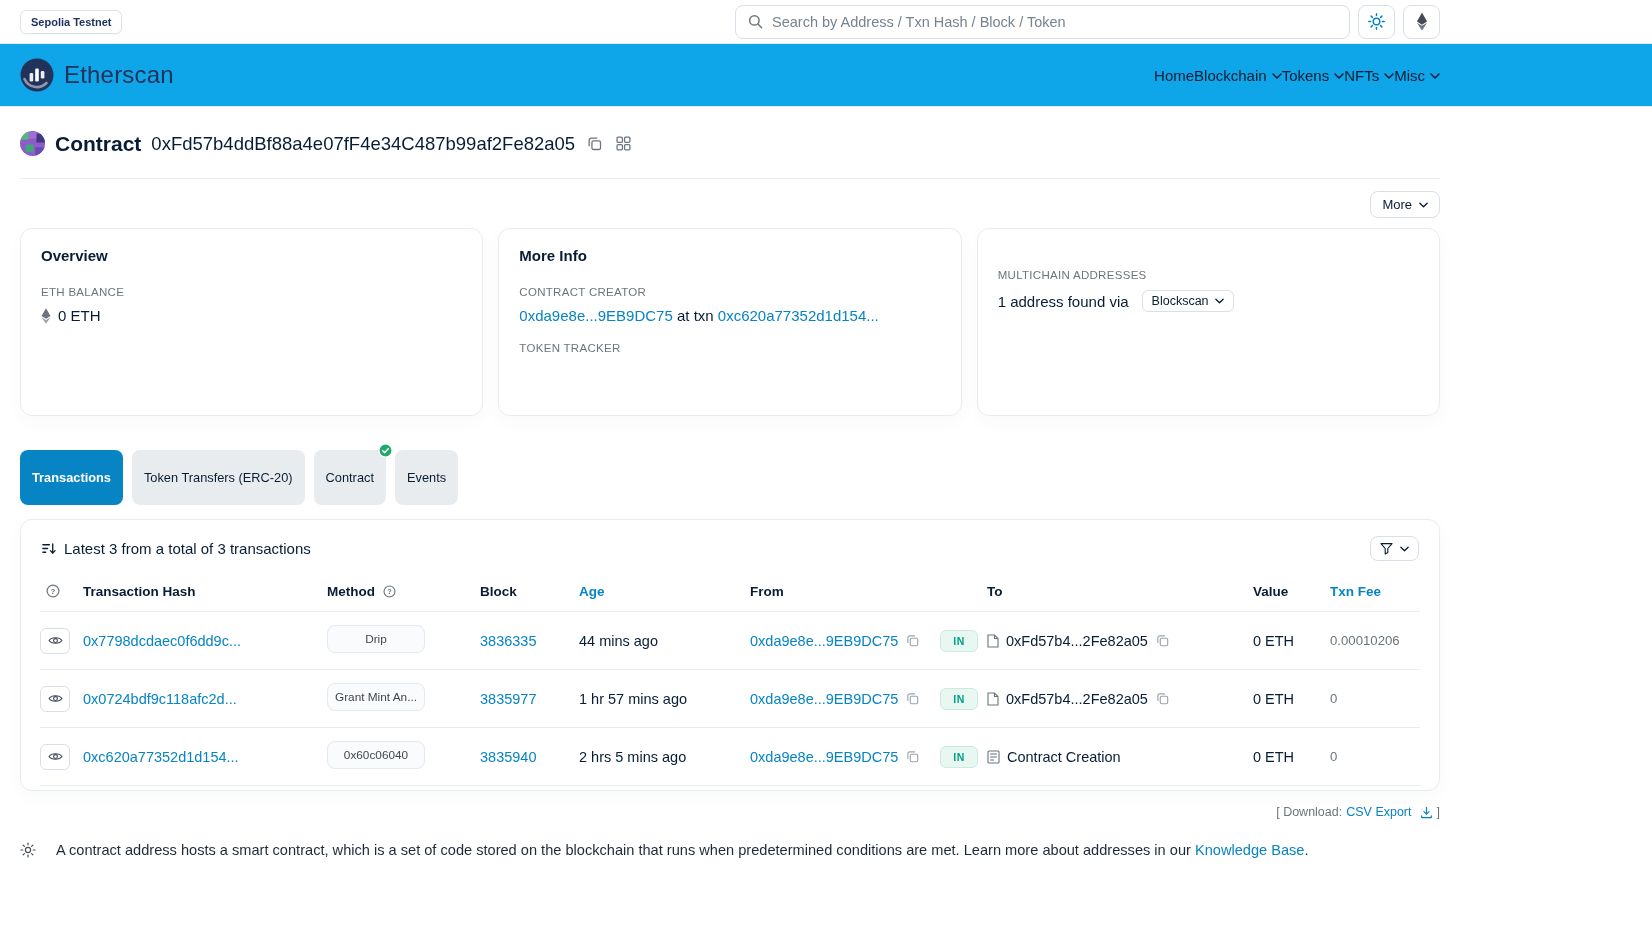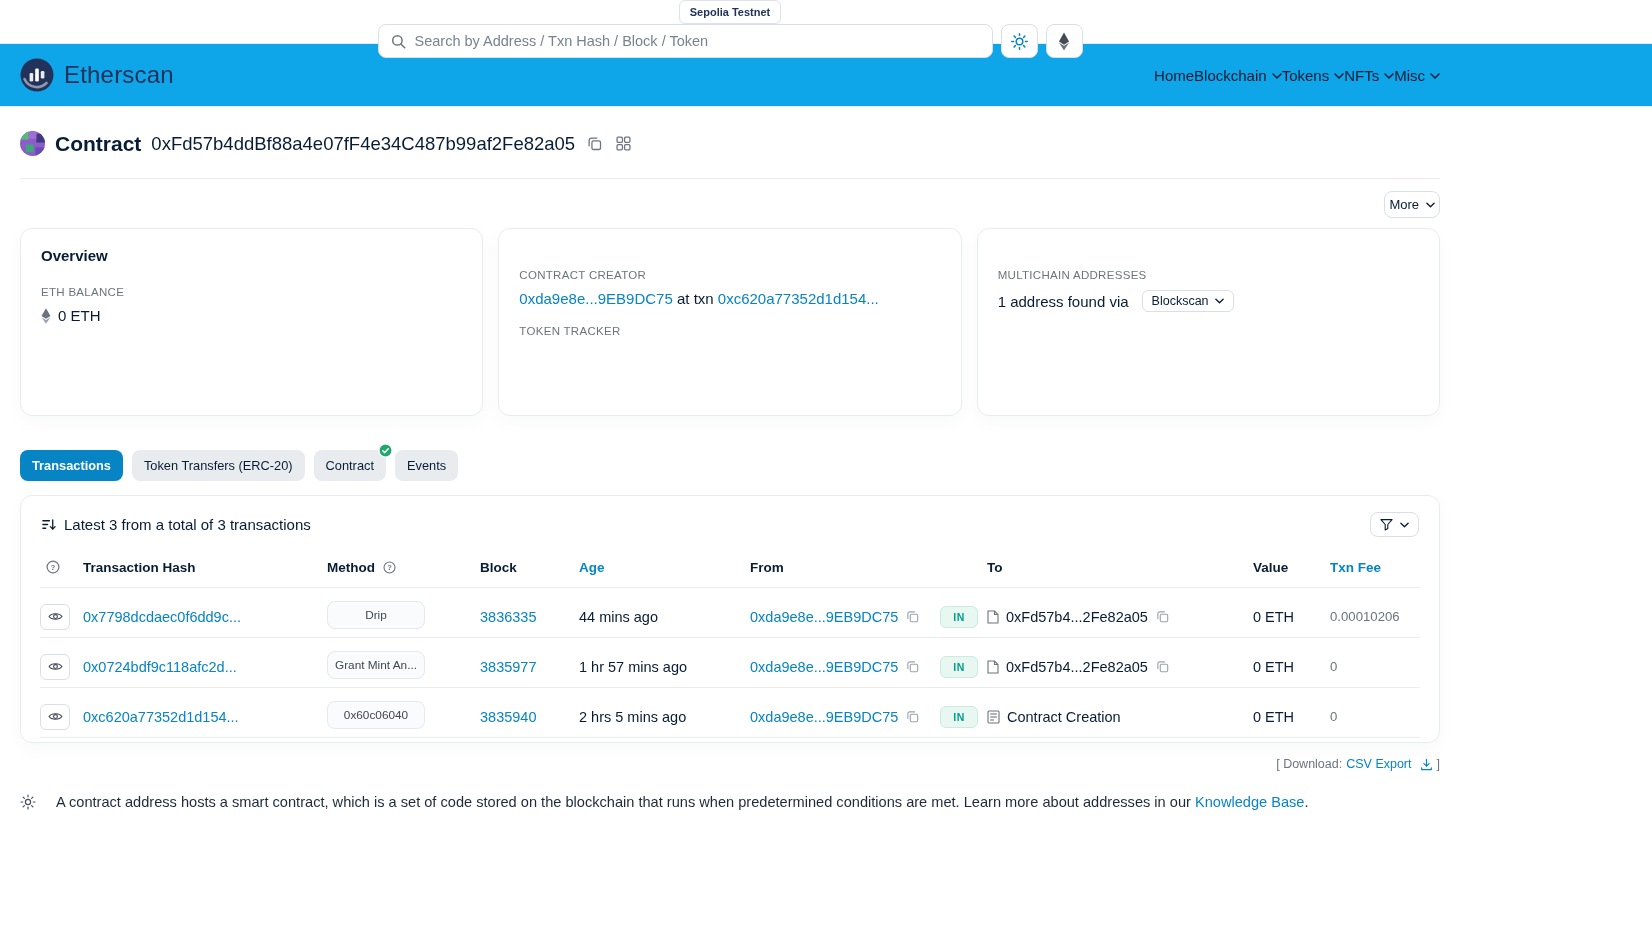--- a/index.html
+++ b/index.html
@@ -11,21 +11,21 @@
     overflow:hidden;
     font-size:14px;
   }
   a { color:#0784c3; text-decoration:none; cursor:pointer; }
   button { font-family:inherit; cursor:pointer; }
 
   .container { width:1420px; margin-left:20px; }
 
   
   .topbar { height:44px; border-bottom:1px solid #e9ecef; background:#fff; }
-  .topbar-inner { width:1420px; margin-left:20px; height:100%; display:flex; align-items:center; justify-content:space-between;flex-direction:column; }
+  .topbar-inner { width:1420px; margin-left:20px; height:100%; display:flex; align-items:center; justify-content:space-between; }
   .network-badge {
     border:1px solid #dde3ec; background:#fff; border-radius:6px;
     padding:5px 10px; font-size:11px; font-weight:700; color:#21325b;
     box-shadow:0 1px 2px rgba(33,50,91,.04);
   }
   .topbar-right { display:flex; align-items:center; gap:8px; }
   .searchbox {
     width:615px; height:34px; border:1px solid #d9dfe9; border-radius:8px;
     display:flex; align-items:center; gap:9px; padding:0 12px; background:#fff;
   }
@@ -47,21 +47,21 @@
 
   
   .page-head { margin-top:24px; display:flex; align-items:center; gap:10px; }
   .page-title { font-size:21px; font-weight:700; color:#081d35; }
   .page-address { font-size:18.5px; font-weight:400; color:#081d35; }
   .ghost-icon-btn { background:none; border:none; display:flex; align-items:center; padding:2px; }
   .divider { border:none; border-top:1px solid #e9ecef; margin-top:22px; }
 
   .more-row { display:flex; justify-content:flex-end; margin-top:12px; }
   .btn-outline {
-    display:inline-flex; align-items:center; gap:7px; padding:5px 4px;
+    display:inline-flex; align-items:center; gap:7px; padding:5px 11px;
     border:1px solid #d9dfe9; border-radius:8px; background:#fff;
     font-size:13px; color:#081d35; font-weight:500;
   }
 
   
   .cards { display:flex; gap:15px; margin-top:10px; }
   .card {
     flex:1; height:188px; background:#fff; border:1px solid #e9ecef; border-radius:12px;
     padding:18px 20px; box-shadow:0 6px 18px rgba(33,50,91,.03);
   }
@@ -76,40 +76,40 @@
   }
   .token-circle {
     width:21px; height:21px; border-radius:50%; background:#eef0f4; border:1px solid #e1e5ec;
     display:inline-flex; align-items:center; justify-content:center;
   }
 
   
   .tabs { margin-top:34px; display:flex; gap:9px; }
   .tab {
     position:relative; border:none; border-radius:8px; background:#e9ecef;
-    padding:8px 12px; font-size:12.8px; font-weight:500; color:#081d35;
+    padding:20px 12px; font-size:12.8px; font-weight:500; color:#081d35;
   }
   .tab.active { background:#0784c3; color:#fff; font-weight:600; }
   .tab-check { position:absolute; top:-7px; right:-7px; line-height:0; }
 
   
   .table-card { margin-top:14px; background:#fff; border:1px solid #e9ecef; border-radius:12px; padding-bottom:4px; box-shadow:0 6px 18px rgba(33,50,91,.03); }
   .table-card-head { display:flex; align-items:center; justify-content:space-between; padding:16px 20px 14px; }
   .summary { display:flex; align-items:center; gap:8px; font-size:15px; color:#081d35; }
   .filter-btn { padding:5px 9px; }
 
   .table-wrap { padding:0 19px; }
   table { width:100%; border-collapse:collapse; table-layout:fixed; }
   th {
     text-align:left; font-size:13.5px; font-weight:700; color:#081d35;
     padding:9px 8px 12px 0; border-bottom:1px solid #e9ecef; white-space:nowrap;
   }
   th.th-link a { font-weight:700; }
   th .q-wrap { display:inline-flex; vertical-align:-2px; margin-left:4px; }
-  td { padding:13px 8px 5px 0; border-bottom:1px solid #e9ecef; font-size:14.5px; color:#081d35; vertical-align:middle; white-space:nowrap; }
+  td { padding:13px 8px 13px 0; border-bottom:1px solid #e9ecef; font-size:14.5px; color:#081d35; vertical-align:middle; white-space:nowrap; }
   tr:last-child td { border-bottom:1px solid #e9ecef; }
 
   .eye-btn { width:30px; height:26px; border:1px solid #d9dfe9; border-radius:6px; background:#fff; display:flex; align-items:center; justify-content:center; }
   .method-badge {
     display:inline-block; width:98px; text-align:center; padding:6px 6px;
     background:#fafbfc; border:1px solid #e4e8ef; border-radius:8px;
     font-size:11.8px; color:#40474f; overflow:hidden; text-overflow:ellipsis; white-space:nowrap;
   }
   .cell-flex { display:flex; align-items:center; gap:7px; }
   .copy-btn { background:none; border:none; display:flex; align-items:center; padding:1px; }
@@ -278,20 +278,21 @@
           <svg width="10" height="16" viewBox="0 0 10 16">
               <path d="M5 0.3 L9.5 8 L5 10.7 L0.5 8 Z" fill="#6b7280"></path>
               <path d="M5 11.9 L9.5 9.2 L5 15.7 L0.5 9.2 Z" fill="#9aa3ad"></path>
             </svg>
         </span>
         <span>0 ETH</span>
       </div>
     </section>
 
     <section class="card">
+      <h2 class="card-title">More Info</h2>
       <div class="card-label">CONTRACT CREATOR</div>
       <div class="card-link-line">
         <a>0xda9e8e...9EB9DC75</a>
         <span>at txn</span>
         <a>0xc620a77352d1d154...</a>
       </div>
       <div class="card-label tight">TOKEN TRACKER</div>
     </section>
 
     <section class="card">

